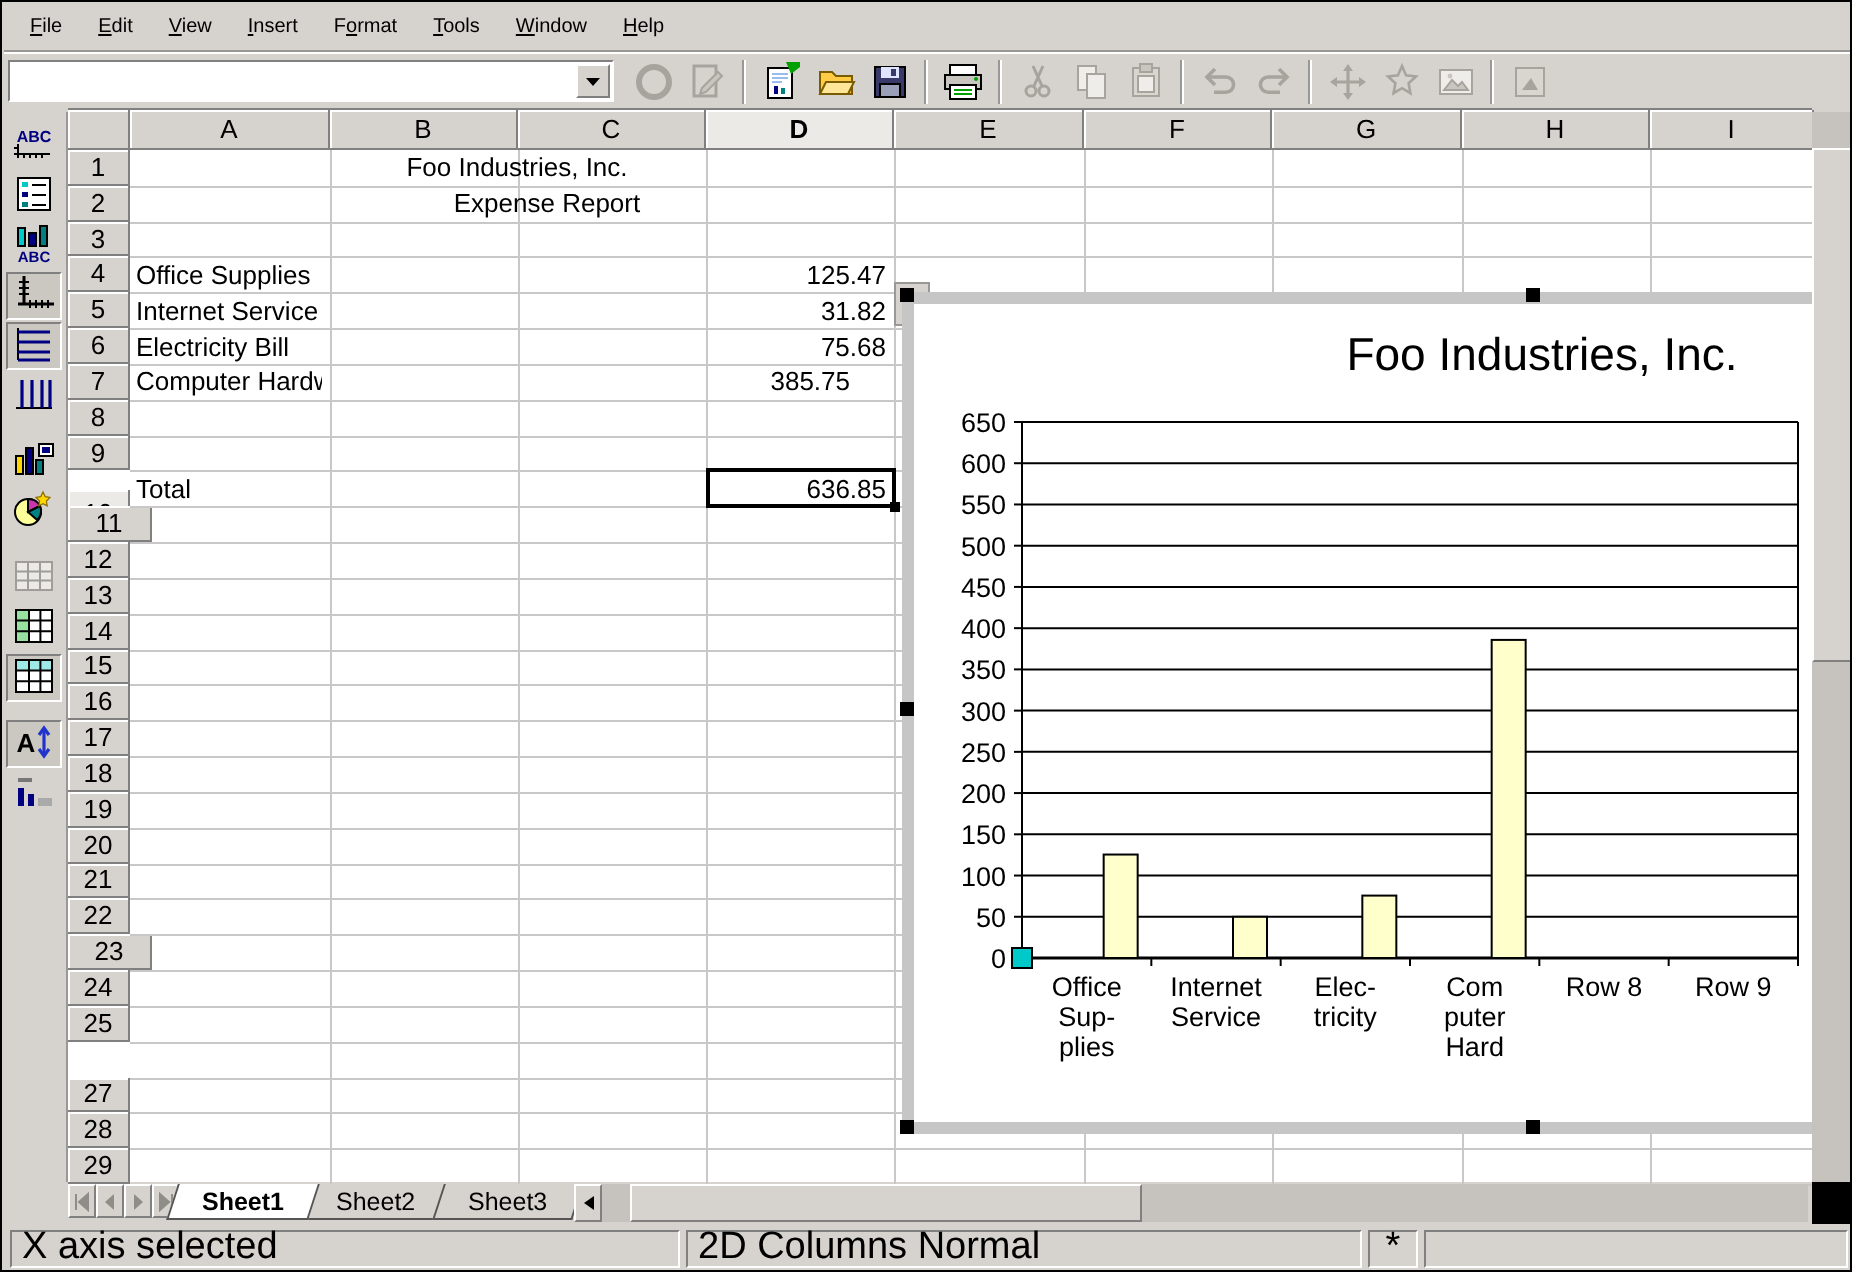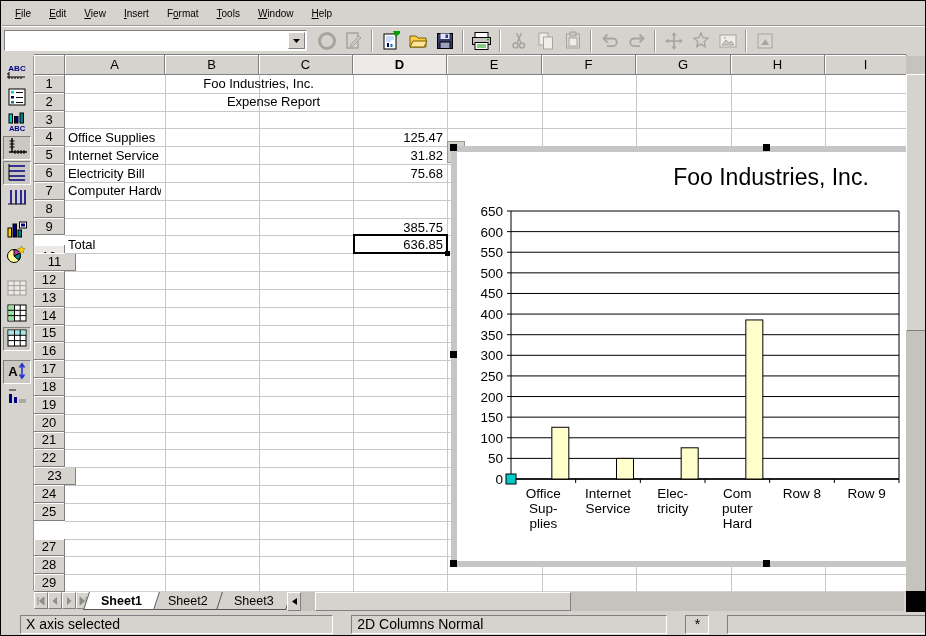--- a/index.html
+++ b/index.html
@@ -87,22 +87,22 @@
                border:1px solid #555; border-top:none; transform:skewX(-18deg);
                margin-left:-4px; }
   .sheet-tab span { transform:skewX(18deg); }
   .sheet-tab.active { background:#fff; font-weight:bold; z-index:2; }
   #tab-filler { height:18px; width:40px; background:#d6d3ce; border-bottom:1px solid #555; }
 
   
   #statusbar { position:absolute; left:1px; top:612px; width:924px; height:22px;
                display:flex; align-items:center; }
   .status-cell { height:19px; border:1px solid; border-color:#808080 #fff #fff #808080;
-                 font-size:14px; display:flex; align-items:center; padding:0 5px;
-                 margin-left:18px; color:#000; }
+                 font-size:19px; display:flex; align-items:center; padding:0 5px;
+                 margin-left:3px; color:#000; }
   #corner-br { position:absolute; left:905px; top:590px; width:20px; height:21px;
                background:#000; z-index:9; }
   svg { display:block; }
 </style>
 </head>
 <body>
 
 <div id="app">
 
   <div id="menubar">
@@ -419,21 +419,21 @@
       <div class="gridline" style="left: 31px; top: 537px; width: 842px; height: 1px;"></div>
       <div class="celltext center" style="left: 134px; top: 20px; width: 181px; height: 17.8276px;">Foo Industries, Inc.</div>
       <div class="celltext center" style="left: 149px; top: 37.8276px; width: 181px; height: 17.8276px;">Expense Report</div>
       <div class="celltext " style="left: 34px; top: 73.4828px; width: 93px; height: 17.8276px;">Office Supplies</div>
       <div class="celltext right" style="left: 322px; top: 73.4828px; width: 87px; height: 17.8276px;">125.47</div>
       <div class="celltext " style="left: 34px; top: 91.3103px; width: 93px; height: 17.8276px;">Internet Service</div>
       <div class="celltext right" style="left: 322px; top: 91.3103px; width: 87px; height: 17.8276px;">31.82</div>
       <div class="celltext " style="left: 34px; top: 109.138px; width: 93px; height: 17.8276px;">Electricity Bill</div>
       <div class="celltext right" style="left: 322px; top: 109.138px; width: 87px; height: 17.8276px;">75.68</div>
       <div class="celltext " style="left: 34px; top: 126.966px; width: 93px; height: 17.8276px;">Computer Hardware</div>
-      <div class="celltext right" style="left: 322px; top: 126.966px; width: 87px; height: 17.8276px; margin-top: 37px;">385.75</div>
+      <div class="celltext right" style="left: 304px; top: 126.966px; width: 87px; height: 17.8276px;">385.75</div>
       <div class="celltext " style="left: 34px; top: 180.448px; width: 93px; height: 17.8276px;">Total</div>
       <div class="celltext right" style="left: 322px; top: 180.448px; width: 87px; height: 17.8276px;">636.85</div>
       <div class="" id="cellcursor" style="left: 319px; top: 179.448px; width: 95px; height: 19.8276px;"></div>
       <div class="" id="fillhandle" style="left: 411px; top: 196.276px;"></div>
     </div>
 
   <div id="anchor-btn">
     <svg width="16" height="20">
         <path d="M4 14c3-2 2-8 5-9m-3 9c2 1 4 0 5-2" stroke="#b3b1ab" fill="none" stroke-width="1.5"></path>
       </svg>

